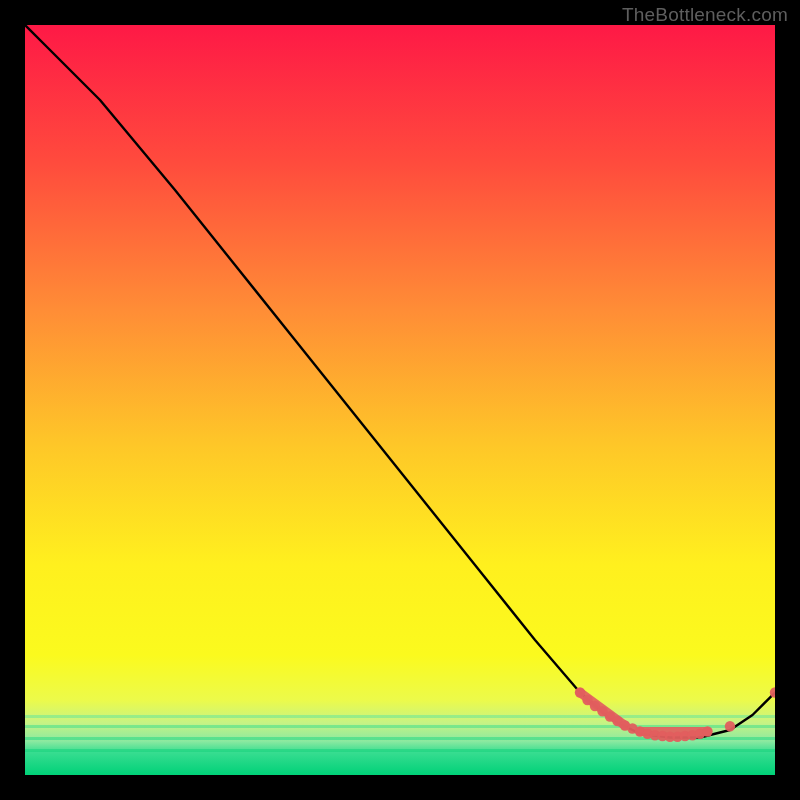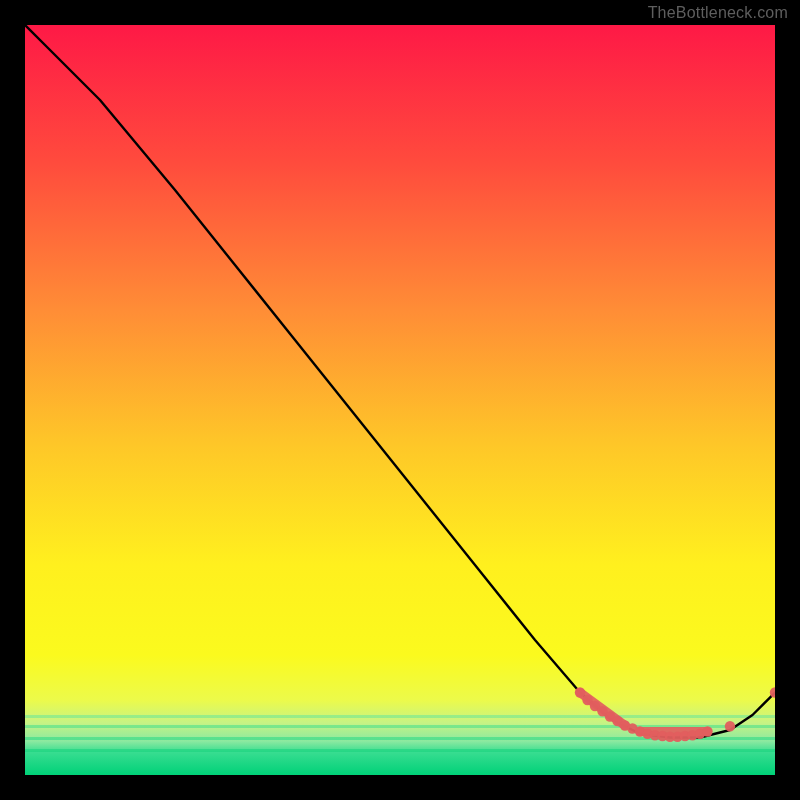--- a/index.html
+++ b/index.html
@@ -22,21 +22,21 @@
     left: 25px;
     top: 25px;
     width: 750px;
     height: 750px;
     overflow: hidden;
   }
   .attribution {
     position: absolute;
     right: 12px;
     top: 4px;
-    font-size: 16px;
+    font-size: 19px;
     font-weight: 500;
     color: #5e5e5e;
     letter-spacing: 0.2px;
     user-select: none;
   }
   svg { display: block; }
 </style>
 </head>
 <body>
 

